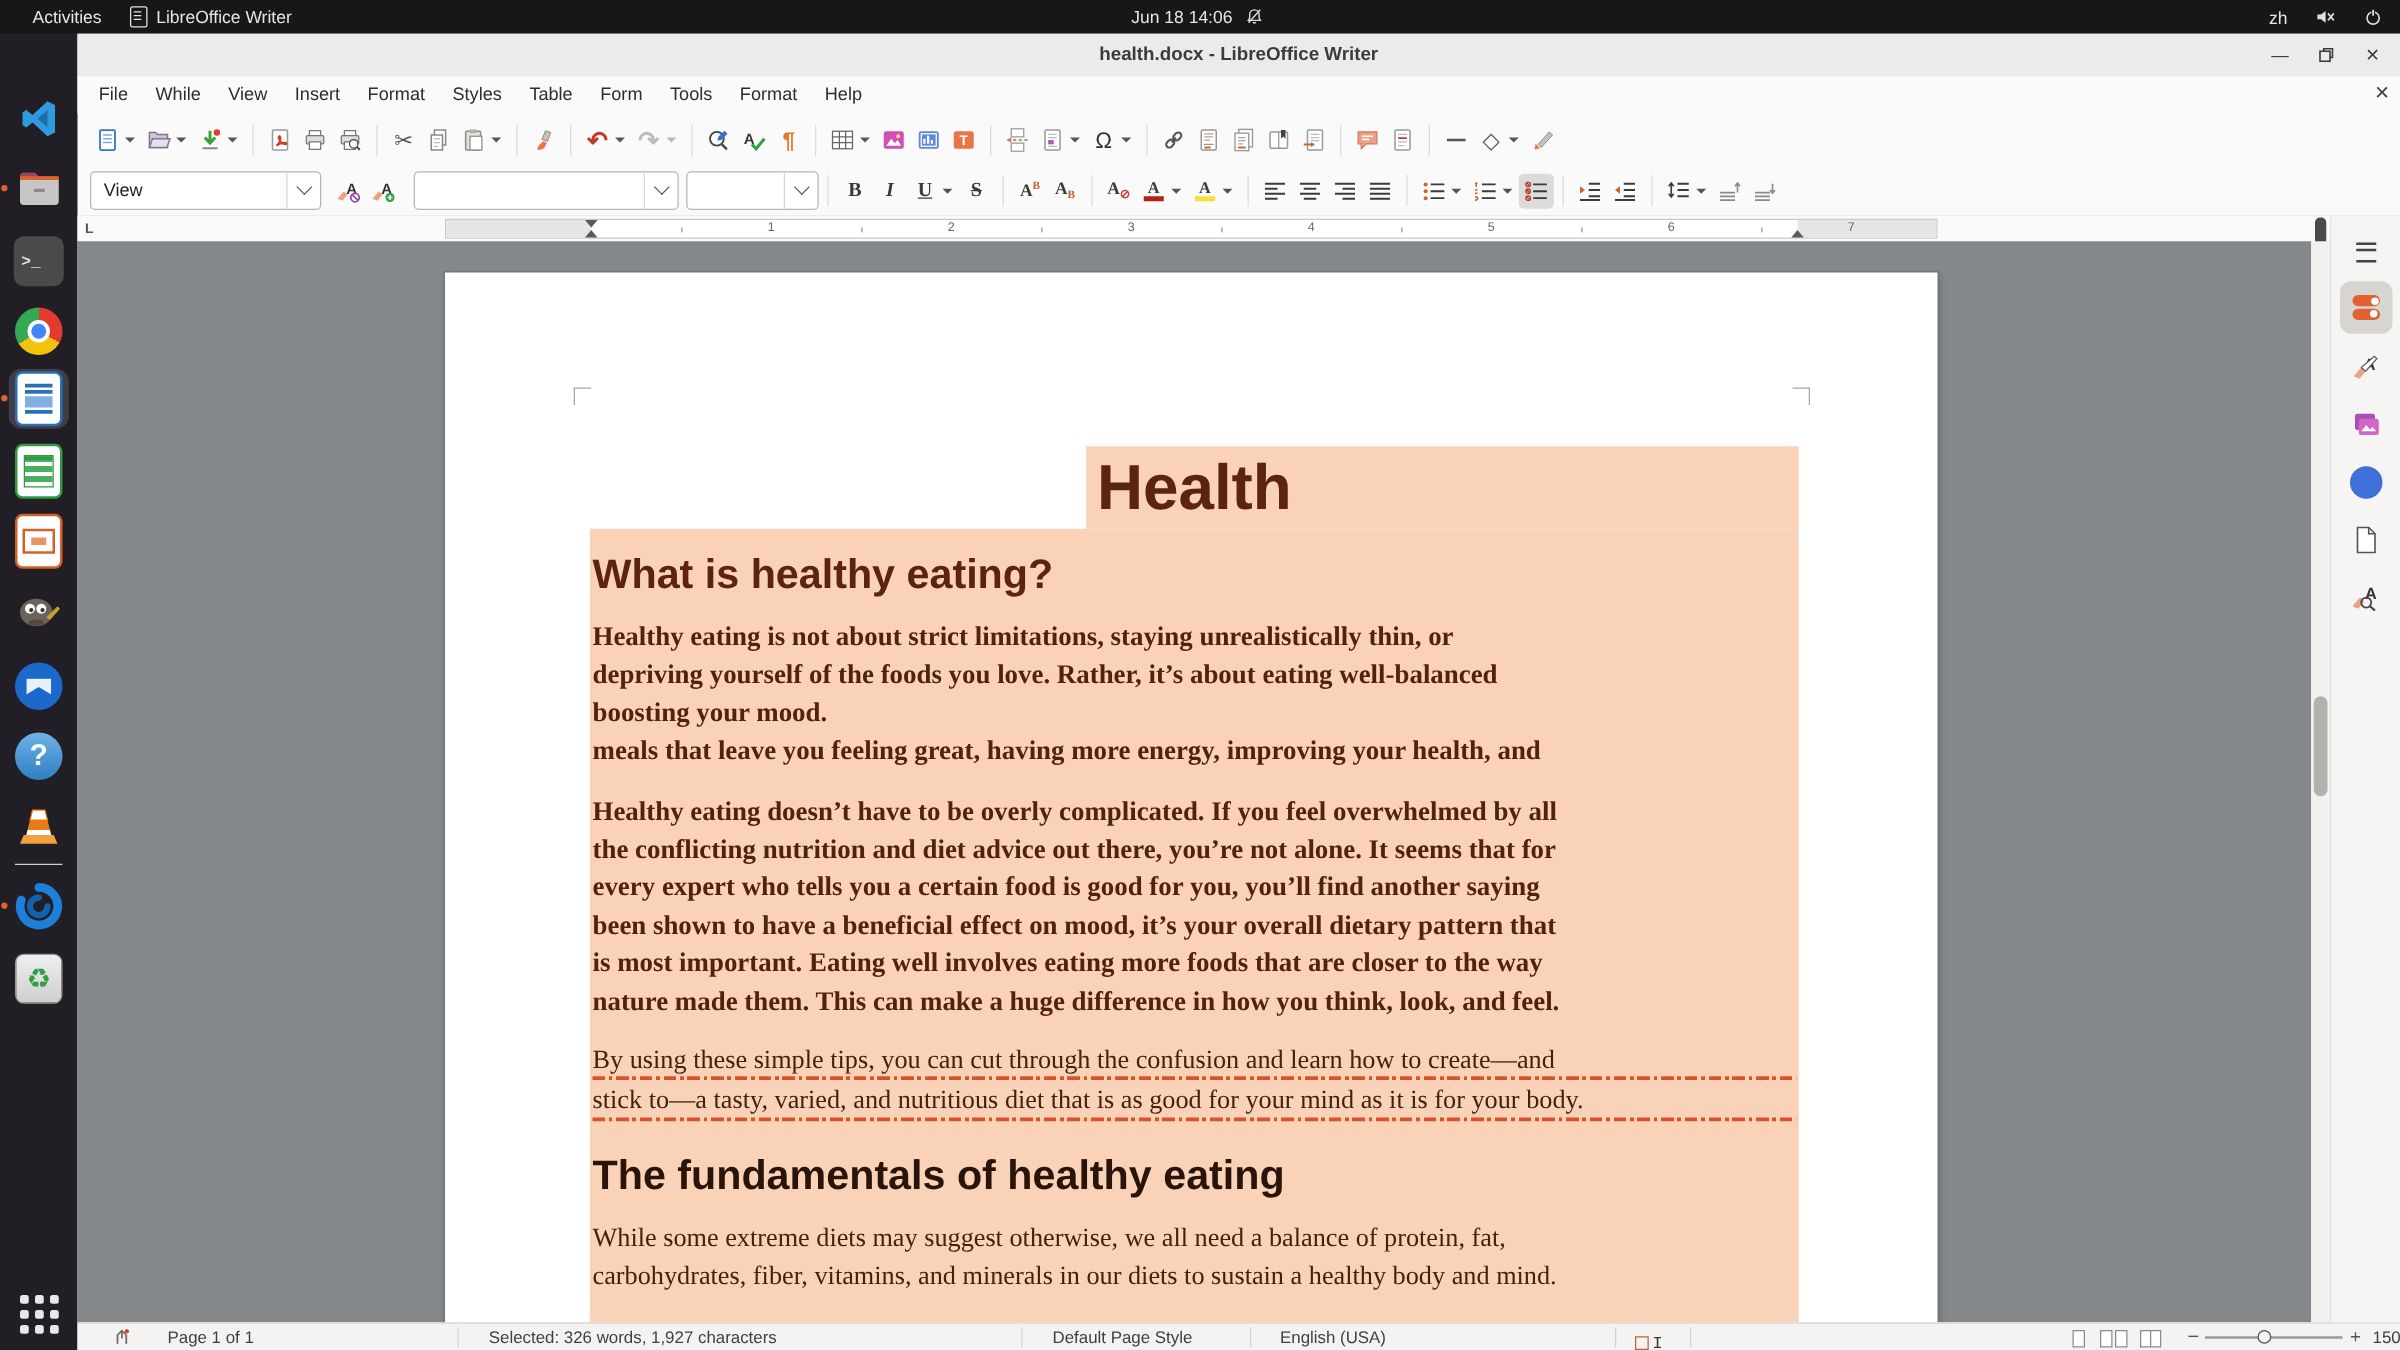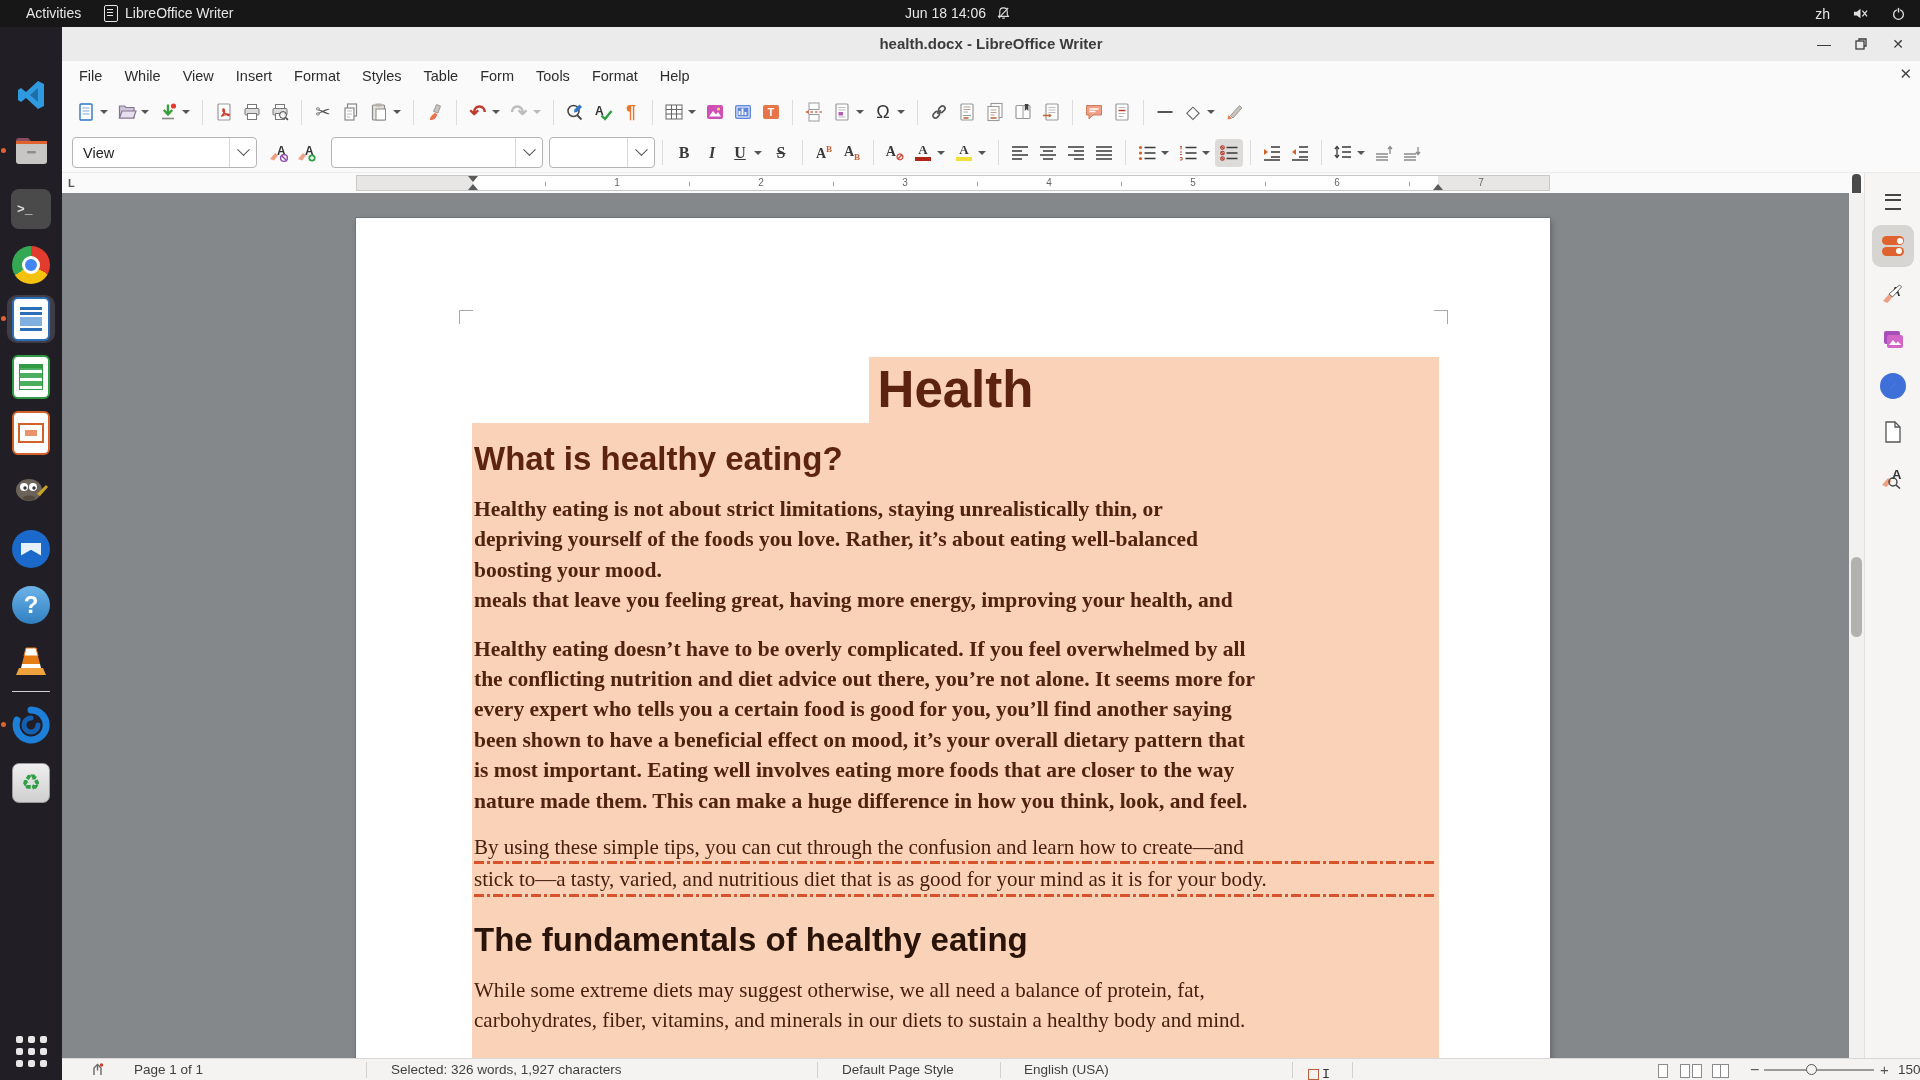--- a/index.html
+++ b/index.html
@@ -670,21 +670,21 @@
           <div class="dtitle">Health</div>
           <div class="h1">What is healthy eating?</div>
           <div class="bpara">
             <div class="line">Healthy eating is not about strict limitations, staying unrealistically thin, or</div>
             <div class="line">depriving yourself of the foods you love. Rather, it’s about eating well-balanced</div>
             <div class="line">boosting your mood.</div>
             <div class="line">meals that leave you feeling great, having more energy, improving your health, and</div>
           </div>
           <div class="bpara" style="margin-top:18px">
             <div class="line">Healthy eating doesn’t have to be overly complicated. If you feel overwhelmed by all</div>
-            <div class="line">the conflicting nutrition and diet advice out there, you’re not alone. It seems more for</div>
+            <div class="line">the conflicting nutrition and diet advice out there, you’re not alone. It seems that for</div>
             <div class="line">every expert who tells you a certain food is good for you, you’ll find another saying</div>
             <div class="line">been shown to have a beneficial effect on mood, it’s your overall dietary pattern that</div>
             <div class="line">is most important. Eating well involves eating more foods that are closer to the way</div>
             <div class="line">nature made them. This can make a huge difference in how you think, look, and feel.</div>
           </div>
           <div class="rpara uline">
             <div class="line">By using these simple tips, you can cut through the confusion and learn how to create—and</div>
             <div class="line">stick to—a tasty, varied, and nutritious diet that is as good for your mind as it is for your body.</div>
           </div>
           <div class="h2">The fundamentals of healthy eating</div>

